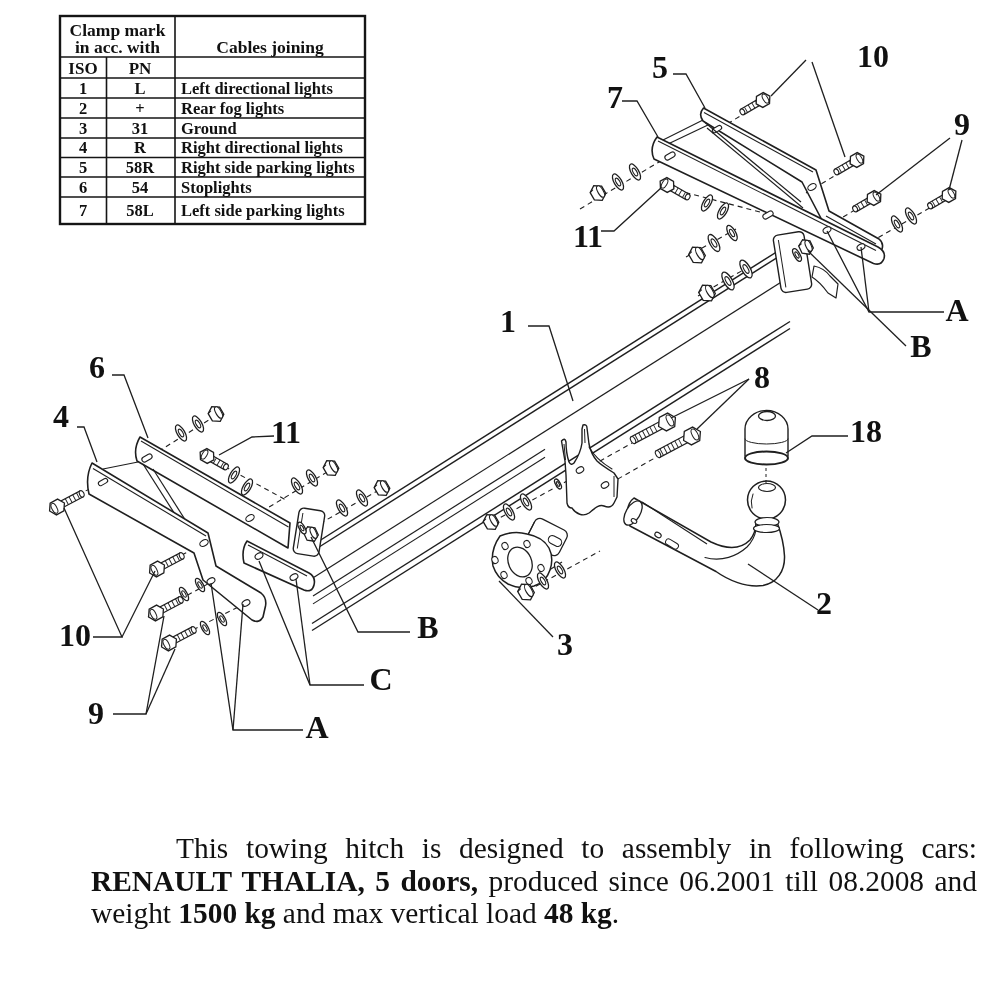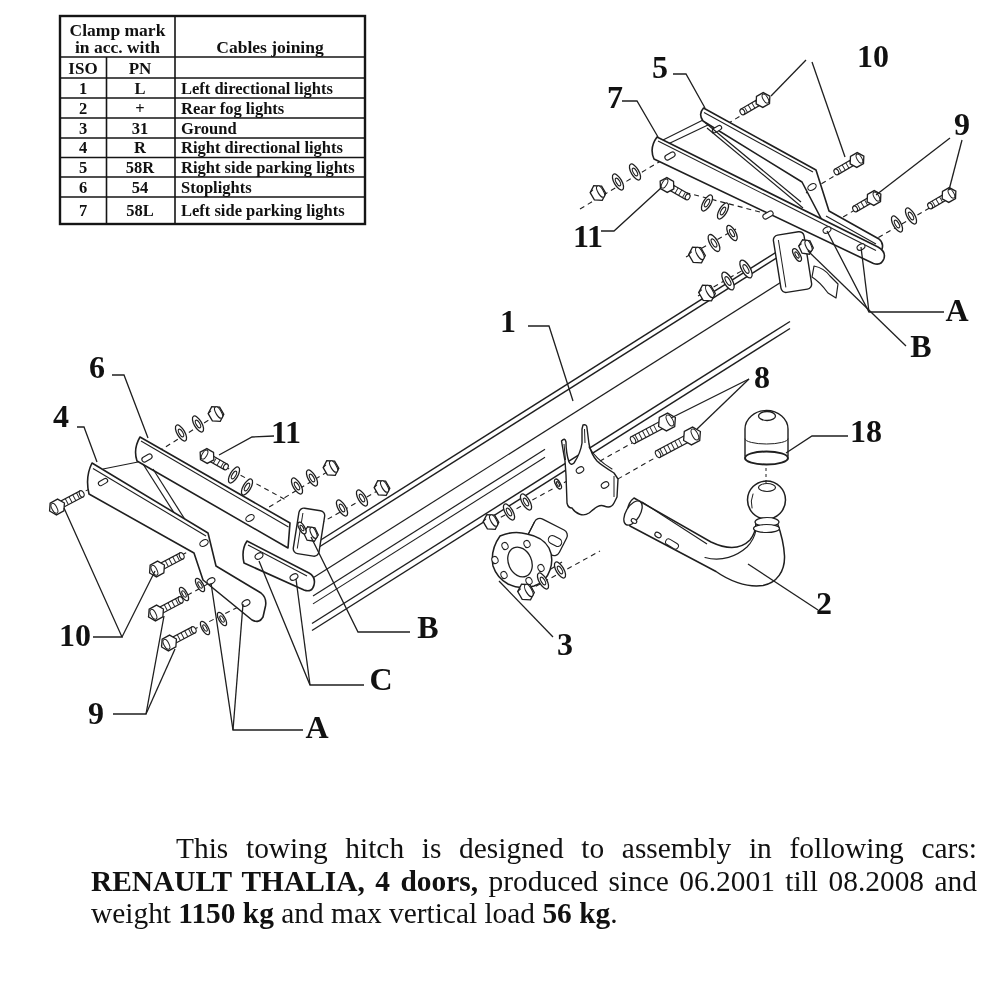--- a/index.html
+++ b/index.html
@@ -428,15 +428,15 @@
     <text x="181" y="172.5" font-size="16.5" font-family="Liberation Serif, serif" font-weight="bold" fill="#111" text-anchor="start">Right side parking lights</text>
     <text x="83" y="192.5" font-size="16.5" font-family="Liberation Serif, serif" font-weight="bold" fill="#111" text-anchor="middle">6</text>
     <text x="140" y="192.5" font-size="16.5" font-family="Liberation Serif, serif" font-weight="bold" fill="#111" text-anchor="middle">54</text>
     <text x="181" y="192.5" font-size="16.5" font-family="Liberation Serif, serif" font-weight="bold" fill="#111" text-anchor="start">Stoplights</text>
     <text x="83" y="216" font-size="16.5" font-family="Liberation Serif, serif" font-weight="bold" fill="#111" text-anchor="middle">7</text>
     <text x="140" y="216" font-size="16.5" font-family="Liberation Serif, serif" font-weight="bold" fill="#111" text-anchor="middle">58L</text>
     <text x="181" y="216" font-size="16.5" font-family="Liberation Serif, serif" font-weight="bold" fill="#111" text-anchor="start">Left side parking lights</text>
 </svg>
 <div id="para">
 <div class="j" style="padding-left:85px;">This towing hitch is designed to assembly in following cars:</div>
-<div class="j"><b>RENAULT THALIA, 4 doors,</b> produced since 06.2001 till 08.2008 and</div>
-<div>weight <b>1150 kg</b> and max vertical load <b>56 kg</b>.</div>
+<div class="j"><b>RENAULT THALIA, 5 doors,</b> produced since 06.2001 till 08.2008 and</div>
+<div>weight <b>1500 kg</b> and max vertical load <b>48 kg</b>.</div>
 </div>
 
 </body></html>

